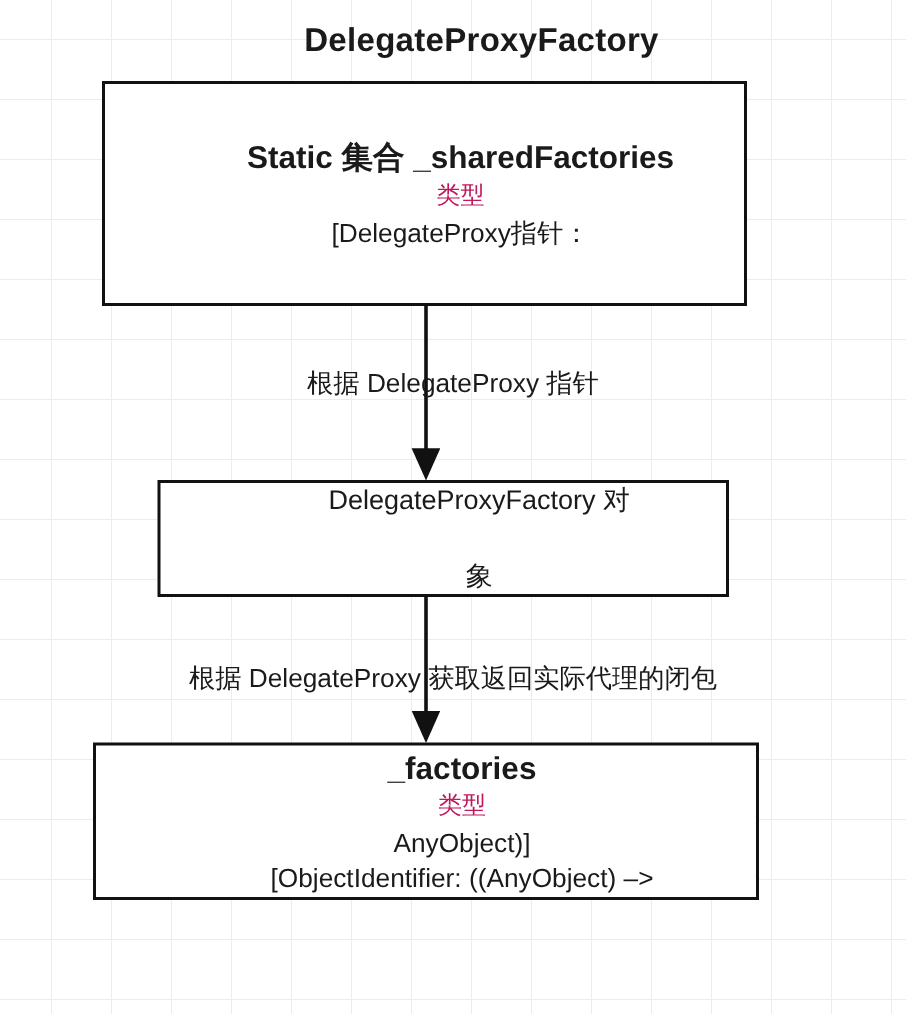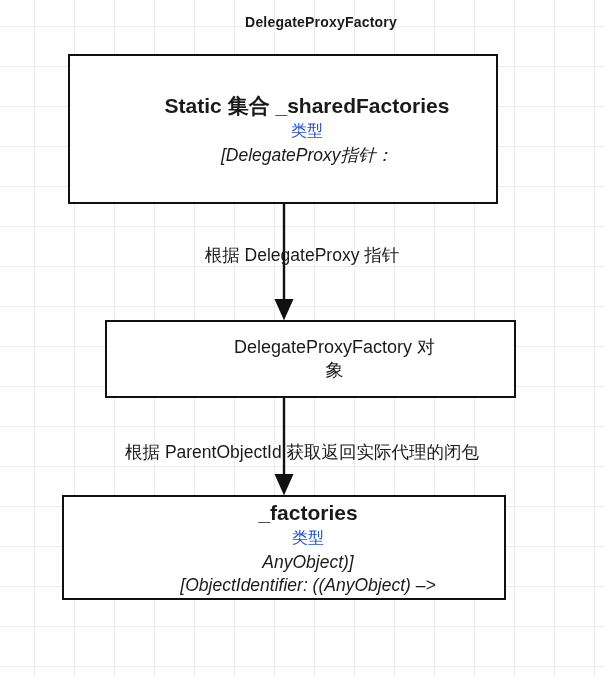--- a/index.html
+++ b/index.html
@@ -28,21 +28,21 @@
   #canvas {
     position: absolute;
     inset: 0;
   }
   .title {
     position: absolute;
     left: 0;
     right: 0;
     top: 14px;
     text-align: center;
-    font-size: 14px;
+    font-size: 22px;
     font-weight: bold;
     letter-spacing: 0.2px;
     padding-left: 38px;
   }
   .node {
     position: absolute;
     box-sizing: border-box;
     background: #ffffff;
     border: 2px solid #111111;
     display: flex;
@@ -53,43 +53,43 @@
     line-height: 1.3;
     padding-left: 48px;
   }
   .node .head {
     font-size: 21px;
     font-weight: bold;
     margin-bottom: 2px;
   }
   .node .kind {
     font-size: 16px;
-    color: #1d4ed8;
+    color: #be185d;
     margin-bottom: 2px;
   }
   .node .body {
     font-size: 17.5px;
     padding: 0 14px;
-    font-style: italic;
   }
   .node .plain {
     font-size: 18px;
     padding: 0 18px;
   }
   #node-shared {
     left: 68px;
     top: 54px;
     width: 430px;
     height: 150px;
   }
   #node-factory {
     left: 105px;
     top: 320px;
-    width: 411px;
+    width: 381px;
     height: 78px;
+    justify-content: space-between;
   }
   #node-factories {
     left: 62px;
     top: 495px;
     width: 444px;
     height: 105px;
   }
   .edge-label {
     position: absolute;
     font-size: 17.5px;
@@ -146,21 +146,21 @@
     <div class="body">[DelegateProxy指针：</div>
   </div>
 
   <div class="edge-label" id="label-1">根据 DelegateProxy 指针</div>
 
   <div class="node" id="node-factory">
     <div class="plain">DelegateProxyFactory 对</div>
     <div class="plain">象</div>
   </div>
 
-  <div class="edge-label" id="label-2">根据 ParentObjectId 获取返回实际代理的闭包</div>
+  <div class="edge-label" id="label-2">根据 DelegateProxy 获取返回实际代理的闭包</div>
 
   <div class="node" id="node-factories">
     <div class="head">_factories</div>
     <div class="kind">类型</div>
     <div class="body">AnyObject)]</div>
     <div class="body">[ObjectIdentifier: ((AnyObject) –&gt;</div>
   </div>
 
 
 </div>

